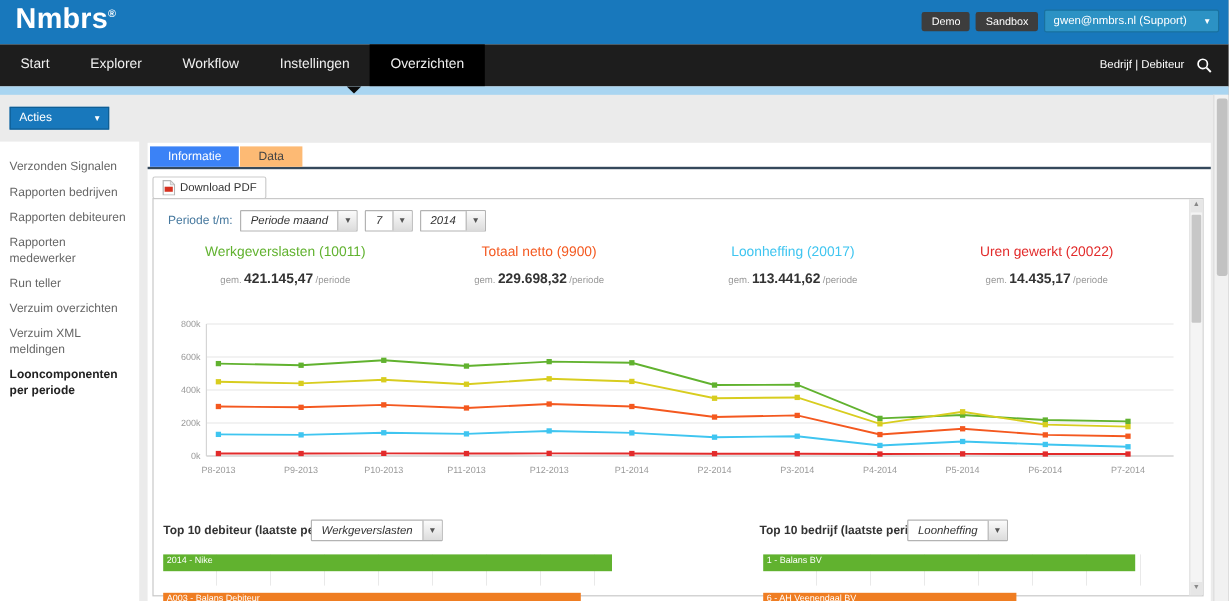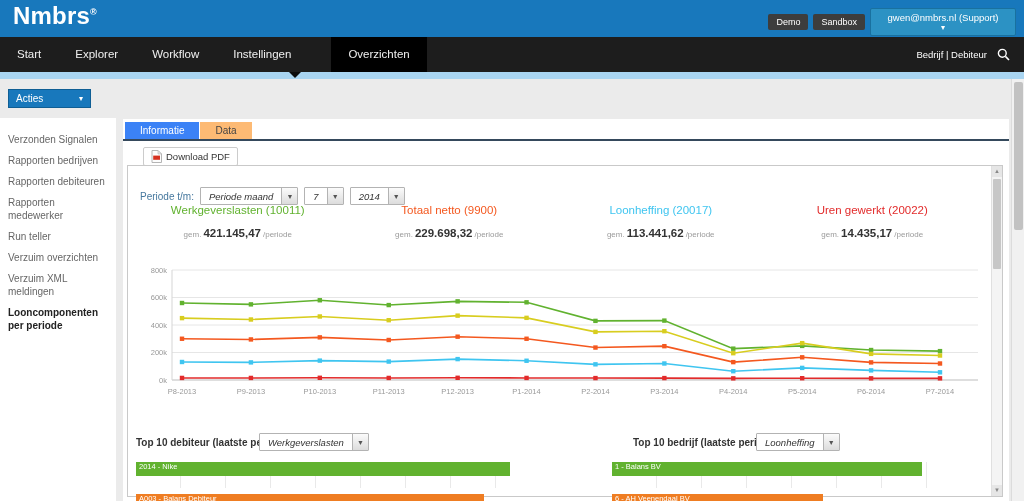--- a/index.html
+++ b/index.html
@@ -8,27 +8,27 @@
           font-family:"Liberation Sans", sans-serif;padding-left:24px; }
 
   
   .topbar { position:absolute; top:0; left:0; width:100%; height:37px; background:#1878bc; }
   .logo { position:absolute; left:13px; top:2px; color:#fff; font-weight:bold; font-size:24px; letter-spacing:.2px; }
   .logo sup { font-size:9px; }
   .topbar-right { position:absolute; right:8px; top:8px; display:flex; gap:5px; align-items:center; }
   .chip { background:#3d3d3d; color:#fff; border:0; font-size:9px; padding:3px 8px; border-radius:2px;
           font-family:inherit; cursor:pointer; }
   .user-menu { width:146px; background:#2c92c4; border:1px solid #19719f; border-radius:2px; color:#fff;
-               font-size:9.5px; padding:3px 7px; display:flex; justify-content:space-between; align-items:center; cursor:pointer;flex-direction:column; }
+               font-size:9.5px; padding:3px 7px; display:flex; justify-content:space-between; align-items:center; cursor:pointer; }
   .user-menu .caret { font-size:8px; }
 
   
   .mainnav { position:absolute; top:37px; left:0; width:100%; height:35px; background:#1d1d1d; display:flex; }
   .nav-item { color:#f0f0f0; font-size:11.5px; padding:0 17px; line-height:35px; cursor:pointer; }
-  .nav-item.active { background:#000;margin-left:23px; }
+  .nav-item.active { background:#000; }
   .nav-right { margin-left:auto; display:flex; align-items:center; gap:10px; padding-right:14px; }
   .nav-context { color:#fff; font-size:9.5px; cursor:pointer; }
   .search { cursor:pointer; display:flex; }
   .bluestrip { position:absolute; top:72px; left:0; width:100%; height:7px; background:#a9d5f1; }
   .nav-pointer { position:absolute; top:72px; left:289px; width:0; height:0;
                  border-left:6px solid transparent; border-right:6px solid transparent; border-top:6px solid #0b0b0b; z-index:2; }
 
   
   .acties { position:absolute; top:89px; left:8px; width:83px; height:19px; background:#1878bc; border:1px solid #0f5e94;
             color:#fff; font-size:10px; display:flex; align-items:center; justify-content:space-between;
@@ -39,27 +39,27 @@
   .sidebar { position:absolute; top:118px; left:0; width:116px; bottom:0; background:#fff; padding-top:11px; }
   .side-item { font-size:10px; color:#666; padding:4px 6px 4px 8px; line-height:1.3; cursor:pointer; }
   .side-item.active { color:#222; font-weight:bold; }
 
   
   .panel { position:absolute; left:123px; top:119px; width:886px; bottom:0; background:#fff; }
   .tabs { display:flex; padding:3px 0 0 2px; gap:1px; }
   .tab { font-size:10px; padding:3px 15px; background:#fdba74; color:#444; cursor:pointer; }
   .tab.active { background:#3b82f6; color:#fff; }
   .tab-underline { height:2px; background:#35495c; }
-  .pdf-btn { margin:6px 0 0 20px; display:inline-flex; align-items:center; gap:4px; background:#fff;
+  .pdf-btn { margin:6px 0 0 4px; display:inline-flex; align-items:center; gap:4px; background:#fff;
              border:1px solid #ccc; border-radius:2px; font-size:9.5px; color:#333; padding:2px 7px;
              font-family:inherit; cursor:pointer; }
 
   .report-box { position:absolute; left:4px; top:46px; width:876px; height:332px; border:1px solid #c9c9c9; background:#fff; }
 
-  .period-row { position:absolute; top:9px; left:12px; display:flex; align-items:center; gap:6px;margin-top:12px; }
+  .period-row { position:absolute; top:9px; left:12px; display:flex; align-items:center; gap:6px; }
   .period-label { font-size:10px; color:#46789e; }
   .sel { display:inline-flex; align-items:center; border:1px solid #b3b3b3; background:#fff; height:18px;
          font-size:9.5px; color:#333; border-radius:1px; cursor:pointer;font-style:italic; }
   .sel-v { padding:0 8px; white-space:nowrap; }
   .sel-c { width:16px; align-self:stretch; border-left:1px solid #b3b3b3;
            background:linear-gradient(#fbfbfb,#dcdcdc); color:#555; font-size:7px;
            display:flex; align-items:center; justify-content:center; }
 
   .metrics { position:absolute; top:38px; left:4px; right:24px; display:flex; }
   .metric { flex:1; text-align:center; }
@@ -70,21 +70,21 @@
   #line-chart { position:absolute; top:94px; left:8px; }
   .ax { font-size:7.5px; fill:#999; font-family:"Liberation Sans", sans-serif; }
 
   .top10-row { position:absolute; top:266px; left:0; right:0; height:22px; }
   .t10-label { position:absolute; font-size:10px; font-weight:bold; color:#333; top:5px; }
   .top10-row .sel { position:absolute; top:1px; background:#fff; }
 
   .barchart { position:absolute;
               background-image:repeating-linear-gradient(to right, transparent 0, transparent 44px, #e9e9e9 44px, #e9e9e9 45px); }
   #bars-left  { top:296px; left:8px;  width:378px; height:26px; }
-  #bars-right { top:296px; left:484px; width:352px; height:26px; }
+  #bars-right { top:296px; left:508px; width:352px; height:26px; }
   .hbar { height:14px; margin-bottom:18px; display:flex; }
   .hbar span { color:#fff; font-size:7.5px; padding-left:3px; white-space:nowrap; overflow:hidden; }
 
   .inner-scroll { position:absolute; top:0; right:0; bottom:0; width:11px; background:#f4f4f4; border-left:1px solid #e0e0e0; }
   .iarrow { position:absolute; left:0; width:100%; height:11px; background:#e6e6e6; color:#888;
             font-size:6px; text-align:center; line-height:11px; cursor:pointer; }
   .iarrow.up { top:0; } .iarrow.down { bottom:0; }
   .inner-thumb { position:absolute; left:1px; top:13px; width:8px; height:90px; background:#c7c7c7; border-radius:1px; cursor:pointer; }
 
   .page-scroll { position:absolute; top:79px; right:0; width:13px; bottom:0; background:#f1f1f1; border-left:1px solid #dcdcdc; }

